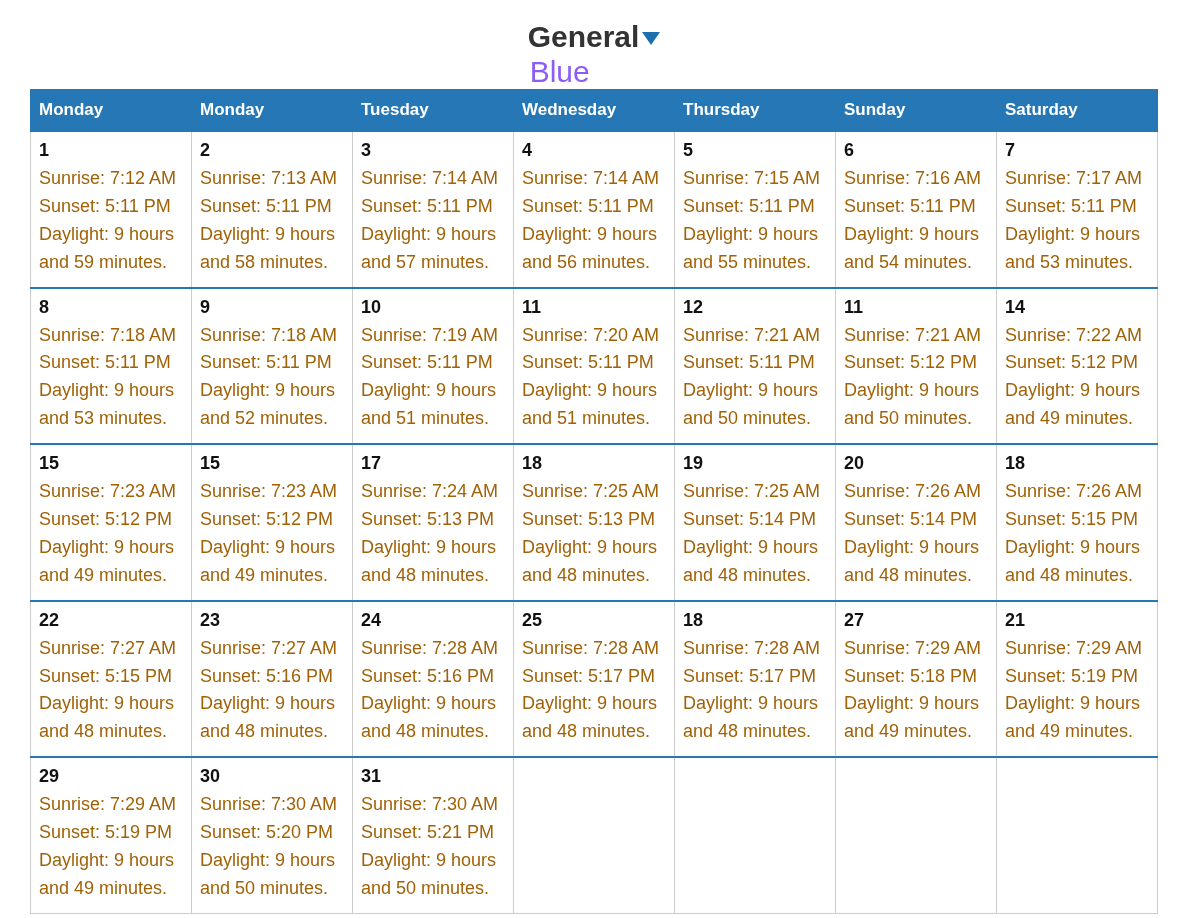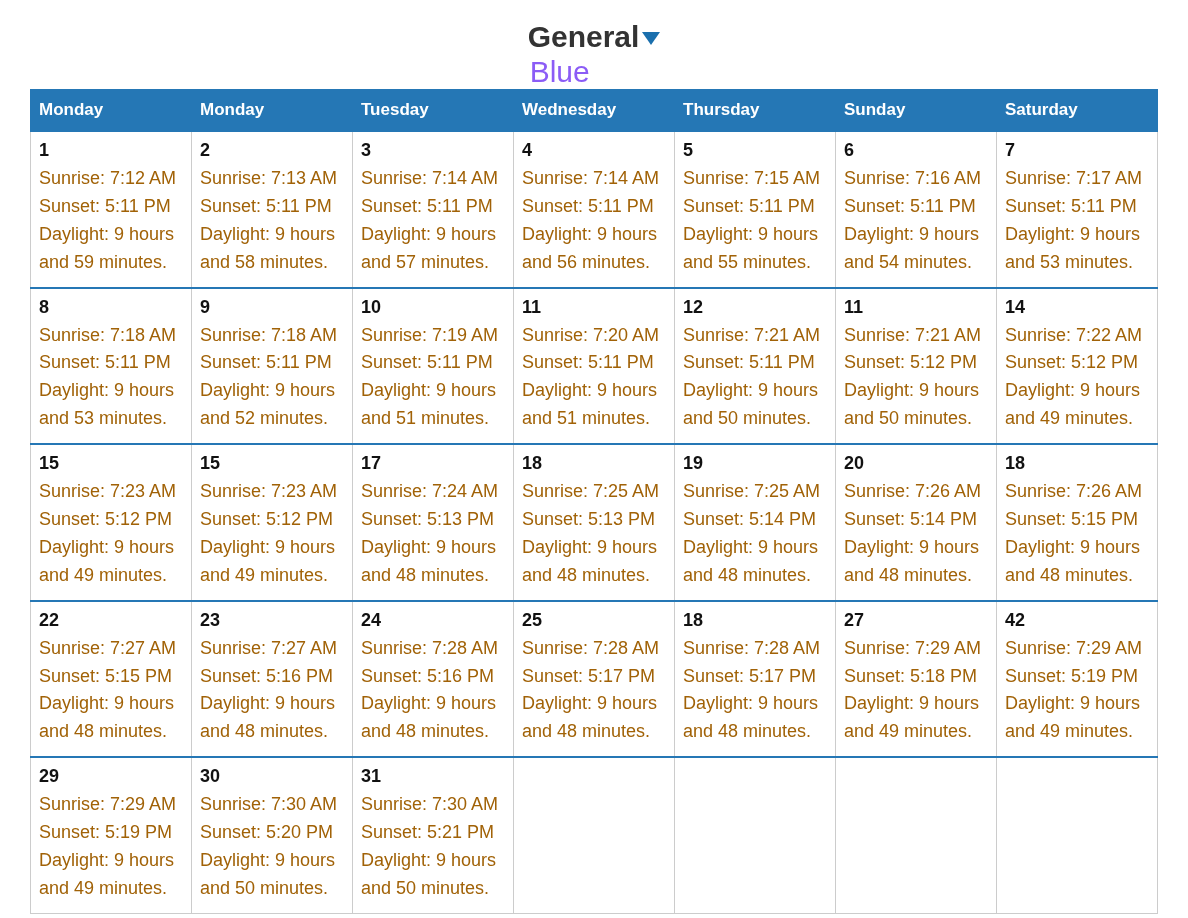--- a/index.html
+++ b/index.html
@@ -232,21 +232,21 @@
         </td>
         <td>
           <span class="day-num">18</span>
           <div class="day-info">Sunrise: 7:28 AM<br>Sunset: 5:17 PM<br>Daylight: 9 hours and 48 minutes.</div>
         </td>
         <td>
           <span class="day-num">27</span>
           <div class="day-info">Sunrise: 7:29 AM<br>Sunset: 5:18 PM<br>Daylight: 9 hours and 49 minutes.</div>
         </td>
         <td>
-          <span class="day-num">42</span>
+          <span class="day-num">21</span>
           <div class="day-info">Sunrise: 7:29 AM<br>Sunset: 5:19 PM<br>Daylight: 9 hours and 49 minutes.</div>
         </td>
       </tr>
       <tr>
         <td>
           <span class="day-num">29</span>
           <div class="day-info">Sunrise: 7:29 AM<br>Sunset: 5:19 PM<br>Daylight: 9 hours and 49 minutes.</div>
         </td>
         <td>
           <span class="day-num">30</span>

